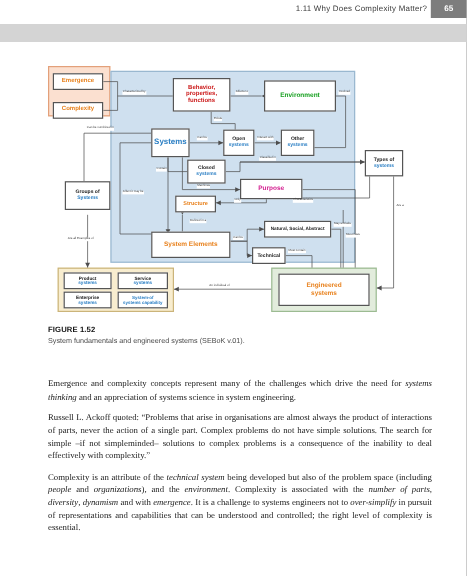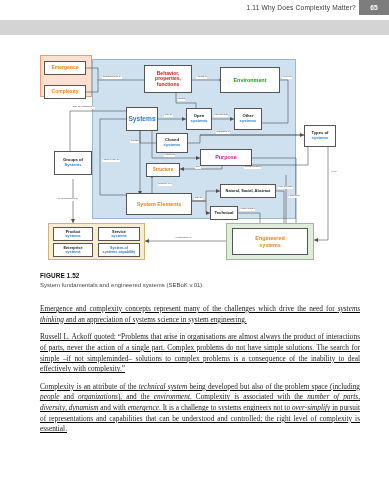--- a/index.html
+++ b/index.html
@@ -38,21 +38,21 @@
   .lbl{position:absolute;font-family:"Liberation Sans",sans-serif;font-size:2.5px;
     color:#3c3c3c;white-space:nowrap;background:#ffffff;padding:0 .4px;line-height:1;}
 
   
   .cap-h{position:absolute;left:40px;top:272px;font-family:"Liberation Sans",sans-serif;
     font-size:6.4px;font-weight:bold;color:#111;letter-spacing:.1px;}
   .cap-b{position:absolute;left:40px;top:282px;width:320px;
     font-family:"Liberation Sans",sans-serif;font-size:6px;color:#4a4a4a;}
 
   
-  .body{position:absolute;left:40px;top:304px;width:320px;text-decoration:underline;}
+  .body{position:absolute;left:40px;top:315px;width:320px;}
   .body p{margin:0 0 7px 0;font-size:7.3px;line-height:1.46;color:#1a1a1a;
     text-align:justify;font-family:"Liberation Serif",serif;}
   .body i{font-style:italic;}
 </style>
 </head>
 <body>
 
 <div class="page">
 
   <div class="hdr"></div>

